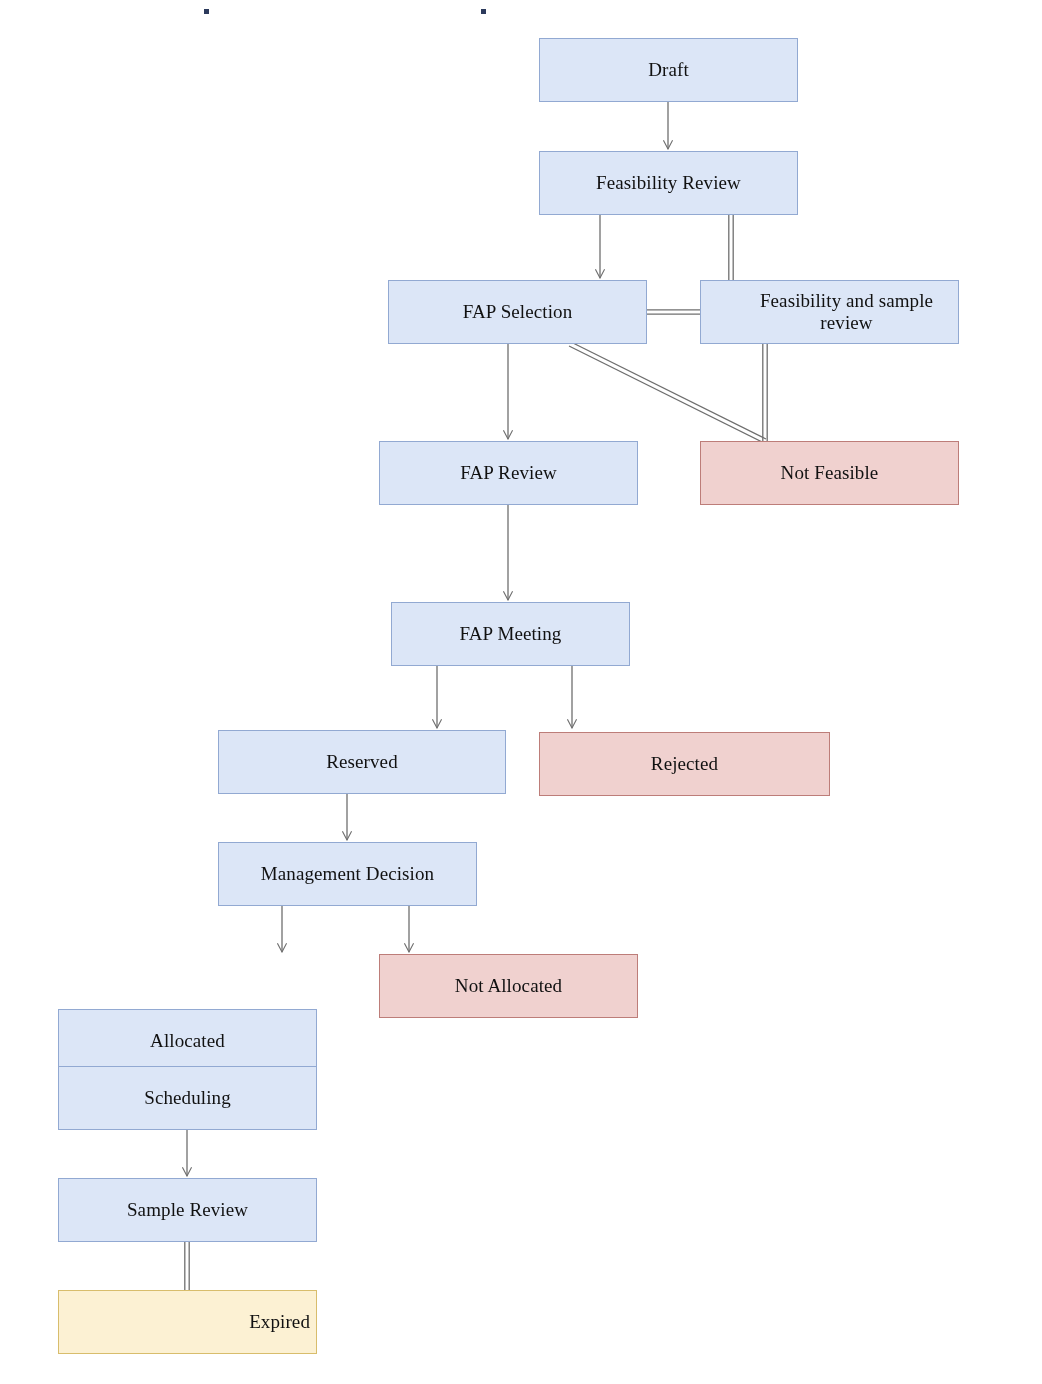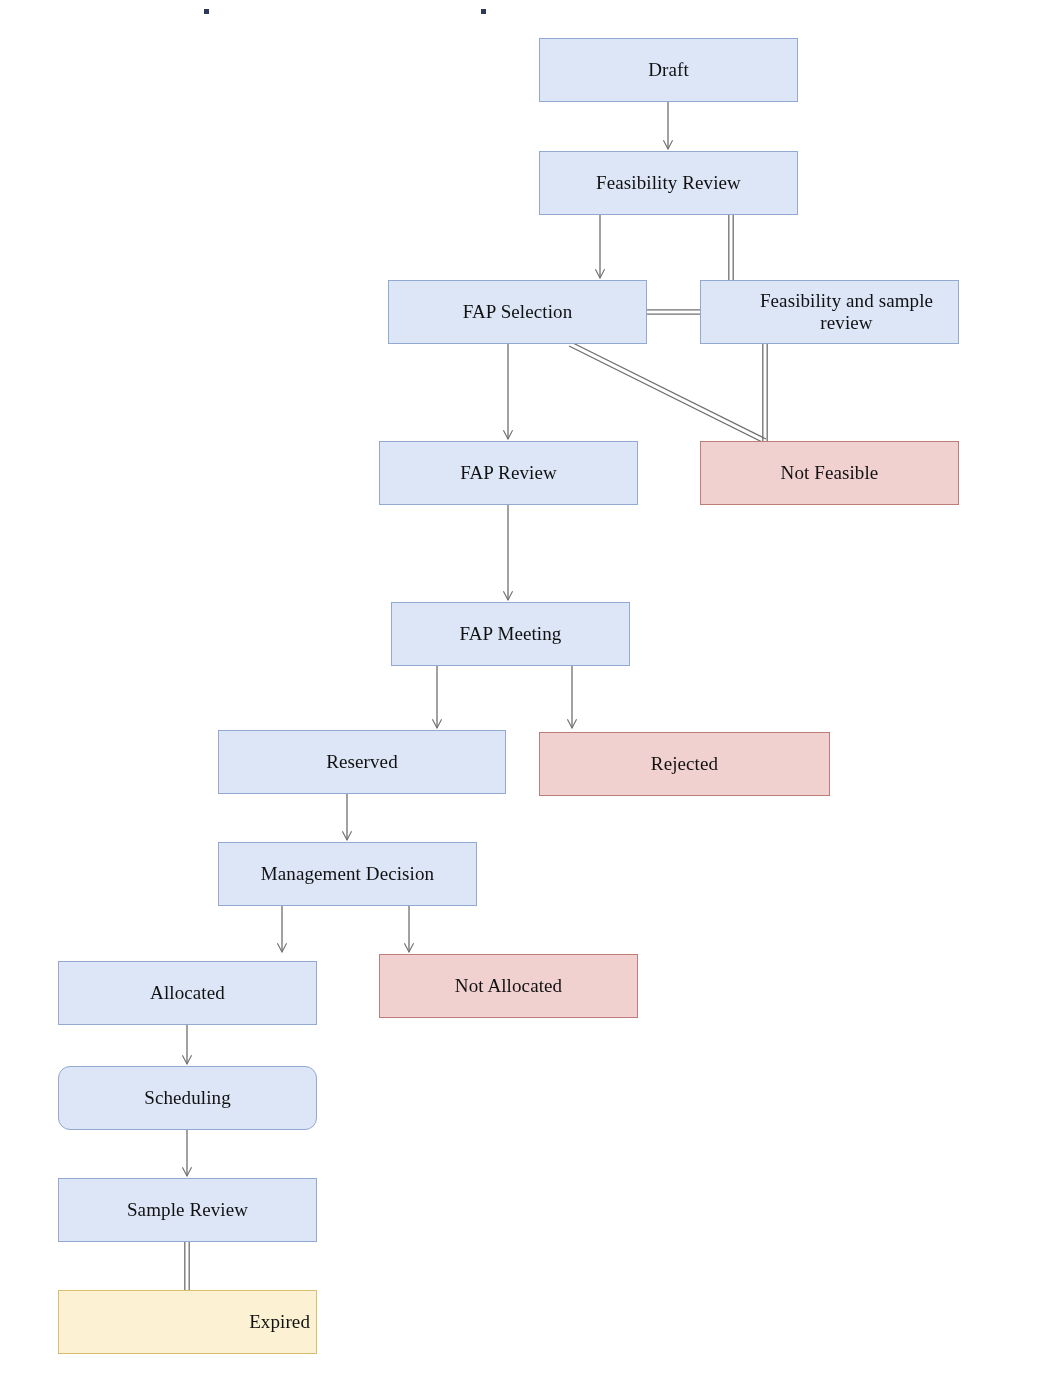--- a/index.html
+++ b/index.html
@@ -151,27 +151,27 @@
       </div>
       <div class="node blue" style="left: 218px; top: 730px; width: 288px; height: 64px;">
         <span>Reserved</span>
       </div>
       <div class="node red" style="left: 539px; top: 732px; width: 291px; height: 64px;">
         <span>Rejected</span>
       </div>
       <div class="node blue" style="left: 218px; top: 842px; width: 259px; height: 64px;">
         <span>Management Decision</span>
       </div>
-      <div class="node blue" style="left: 58px; top: 961px; width: 259px; height: 64px;">
+      <div class="node blue" style="left: 58px; top: 1009px; width: 259px; height: 64px;">
         <span>Allocated</span>
       </div>
       <div class="node red" style="left: 379px; top: 954px; width: 259px; height: 64px;">
         <span>Not Allocated</span>
       </div>
-      <div class="node blue" style="left: 58px; top: 1066px; width: 259px; height: 64px; border-radius: 12px;">
+      <div class="node blue" style="left: 58px; top: 1066px; width: 259px; height: 64px;">
         <span>Scheduling</span>
       </div>
       <div class="node blue" style="left: 58px; top: 1178px; width: 259px; height: 64px;">
         <span>Sample Review</span>
       </div>
       <div class="node yellow" style="left: 58px; top: 1290px; width: 259px; height: 64px; justify-content: flex-end;">
         <span>Expired</span>
       </div>
     </div>
   <div id="marks-group">

